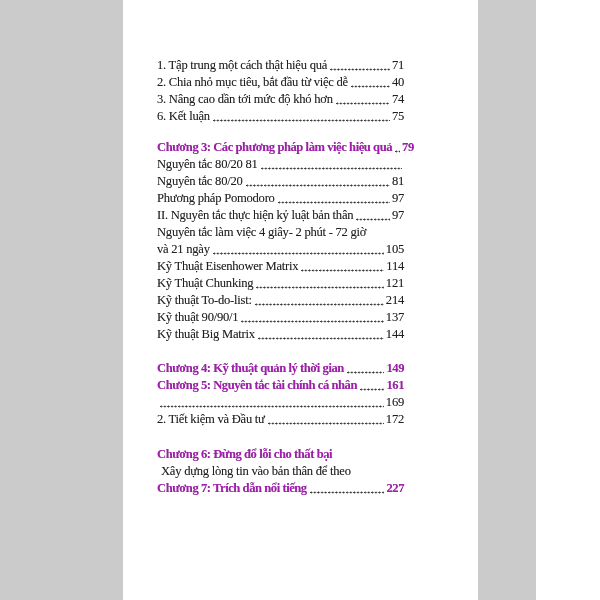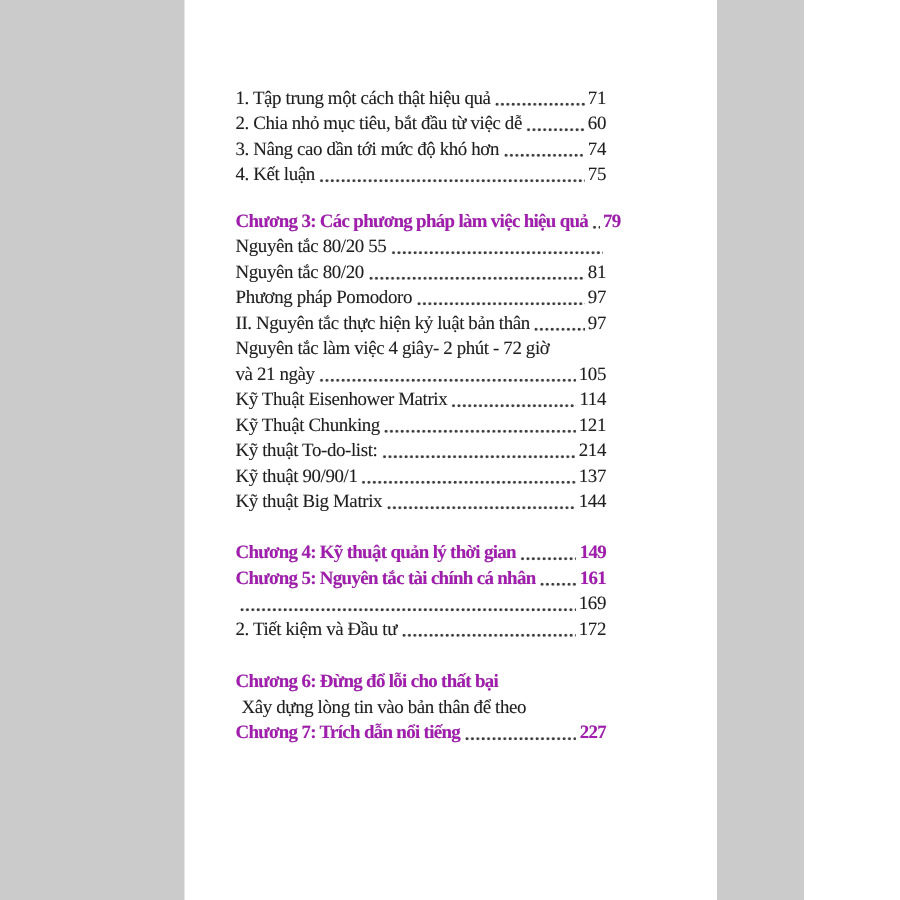--- a/index.html
+++ b/index.html
@@ -70,41 +70,41 @@
     <div class="toc" style="color: rgb(31, 31, 31);">
         <div class="toc-section s1">
           <div class="toc-line">
             <span class="t">1. Tập trung một cách thật hiệu quả</span>
             <span class="dots"></span>
             <span class="page">71</span>
           </div>
           <div class="toc-line">
             <span class="t">2. Chia nhỏ mục tiêu, bắt đầu từ việc dễ</span>
             <span class="dots"></span>
-            <span class="page">60</span>
+            <span class="page">40</span>
           </div>
           <div class="toc-line">
             <span class="t">3. Nâng cao dần tới mức độ khó hơn</span>
             <span class="dots"></span>
             <span class="page">74</span>
           </div>
           <div class="toc-line">
-            <span class="t">4. Kết luận</span>
+            <span class="t">6. Kết luận</span>
             <span class="dots"></span>
             <span class="page">75</span>
           </div>
         </div>
         <div class="toc-section s2">
           <div class="toc-line bold">
             <span class="t">Chương 3: Các phương pháp làm việc hiệu quả</span>
             <span class="dots"></span>
             <span class="page">79</span>
           </div>
           <div class="toc-line">
-            <span class="t">Nguyên tắc 80/20 55</span>
+            <span class="t">Nguyên tắc 80/20 81</span>
             <span class="dots"></span>
             <span class="page"></span>
           </div>
           <div class="toc-line">
             <span class="t">Nguyên tắc 80/20</span>
             <span class="dots"></span>
             <span class="page">81</span>
           </div>
           <div class="toc-line">
             <span class="t">Phương pháp Pomodoro</span>

